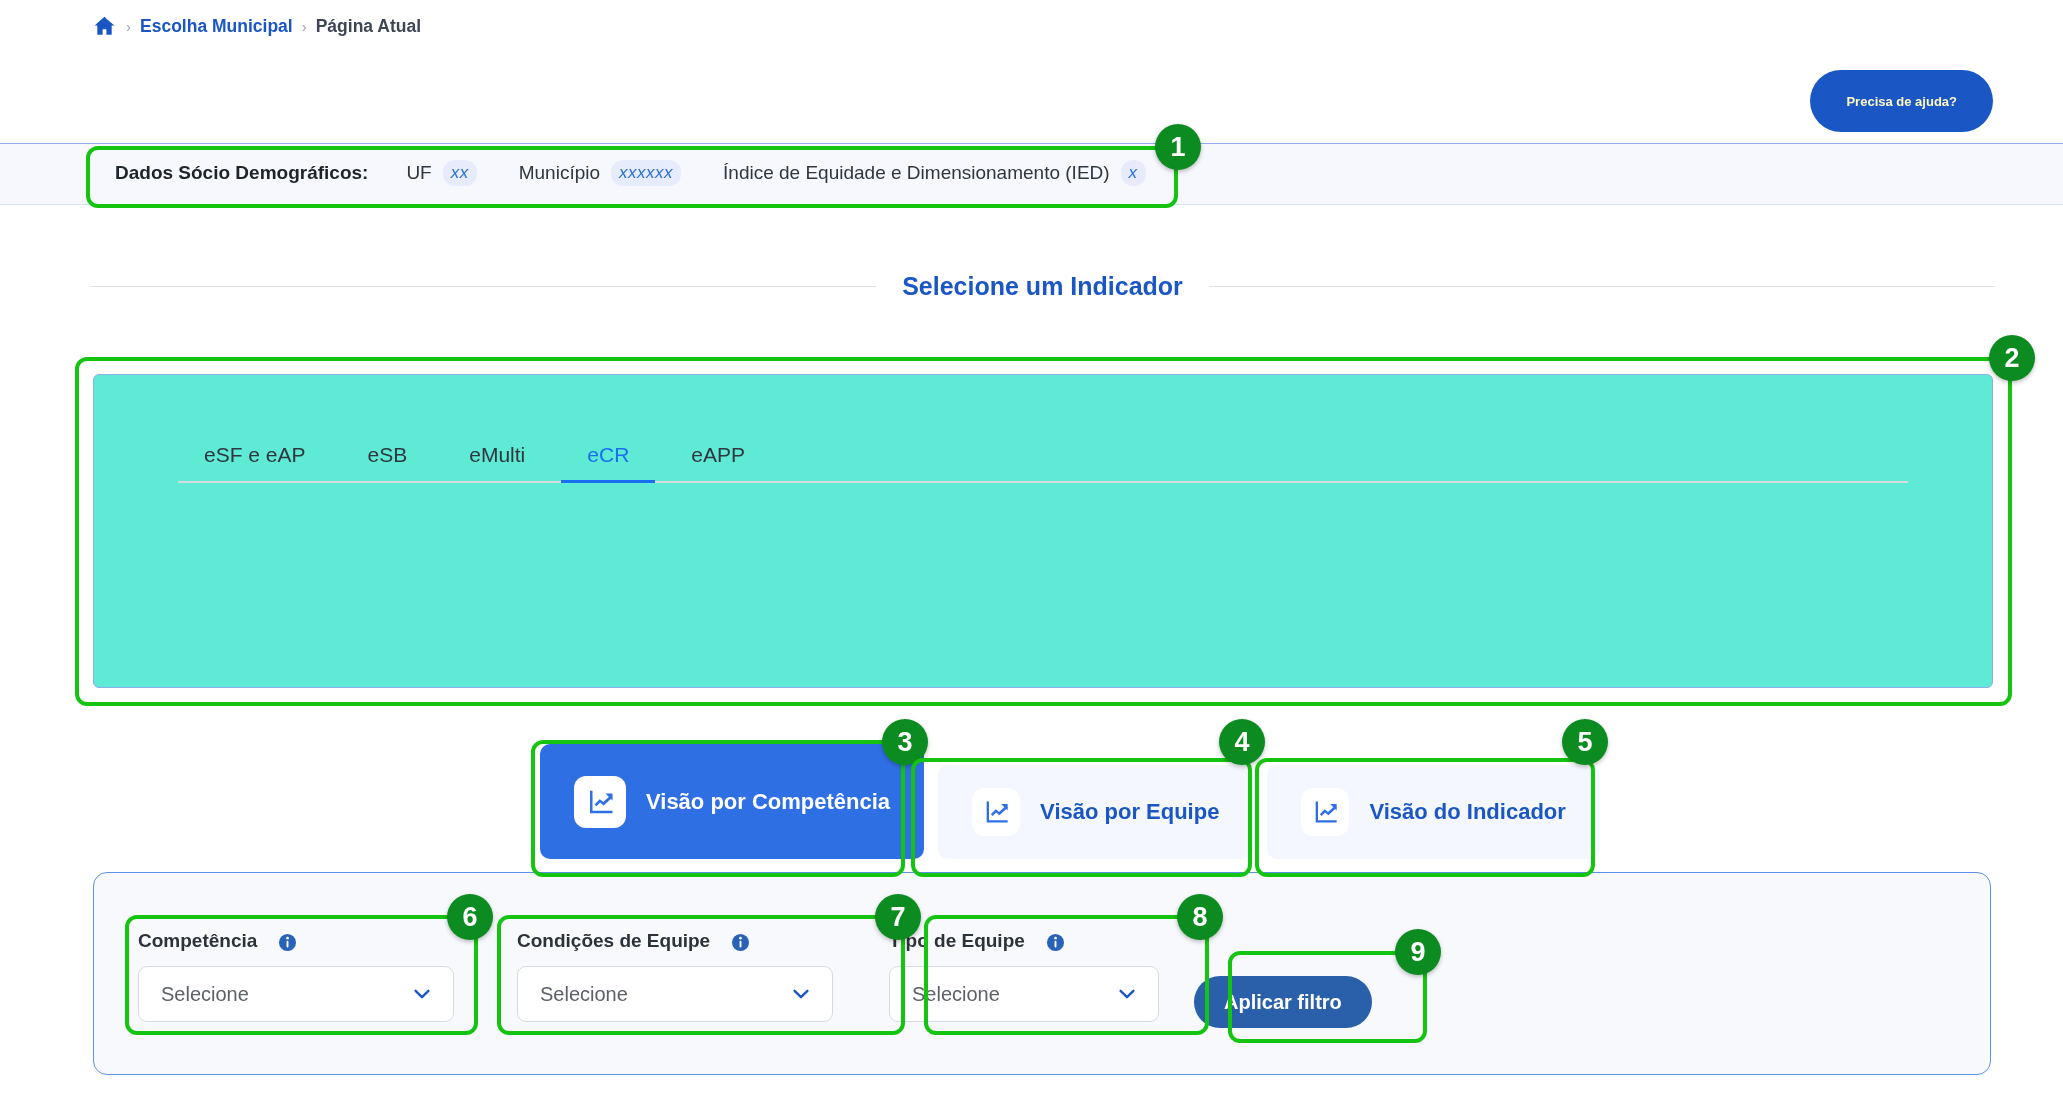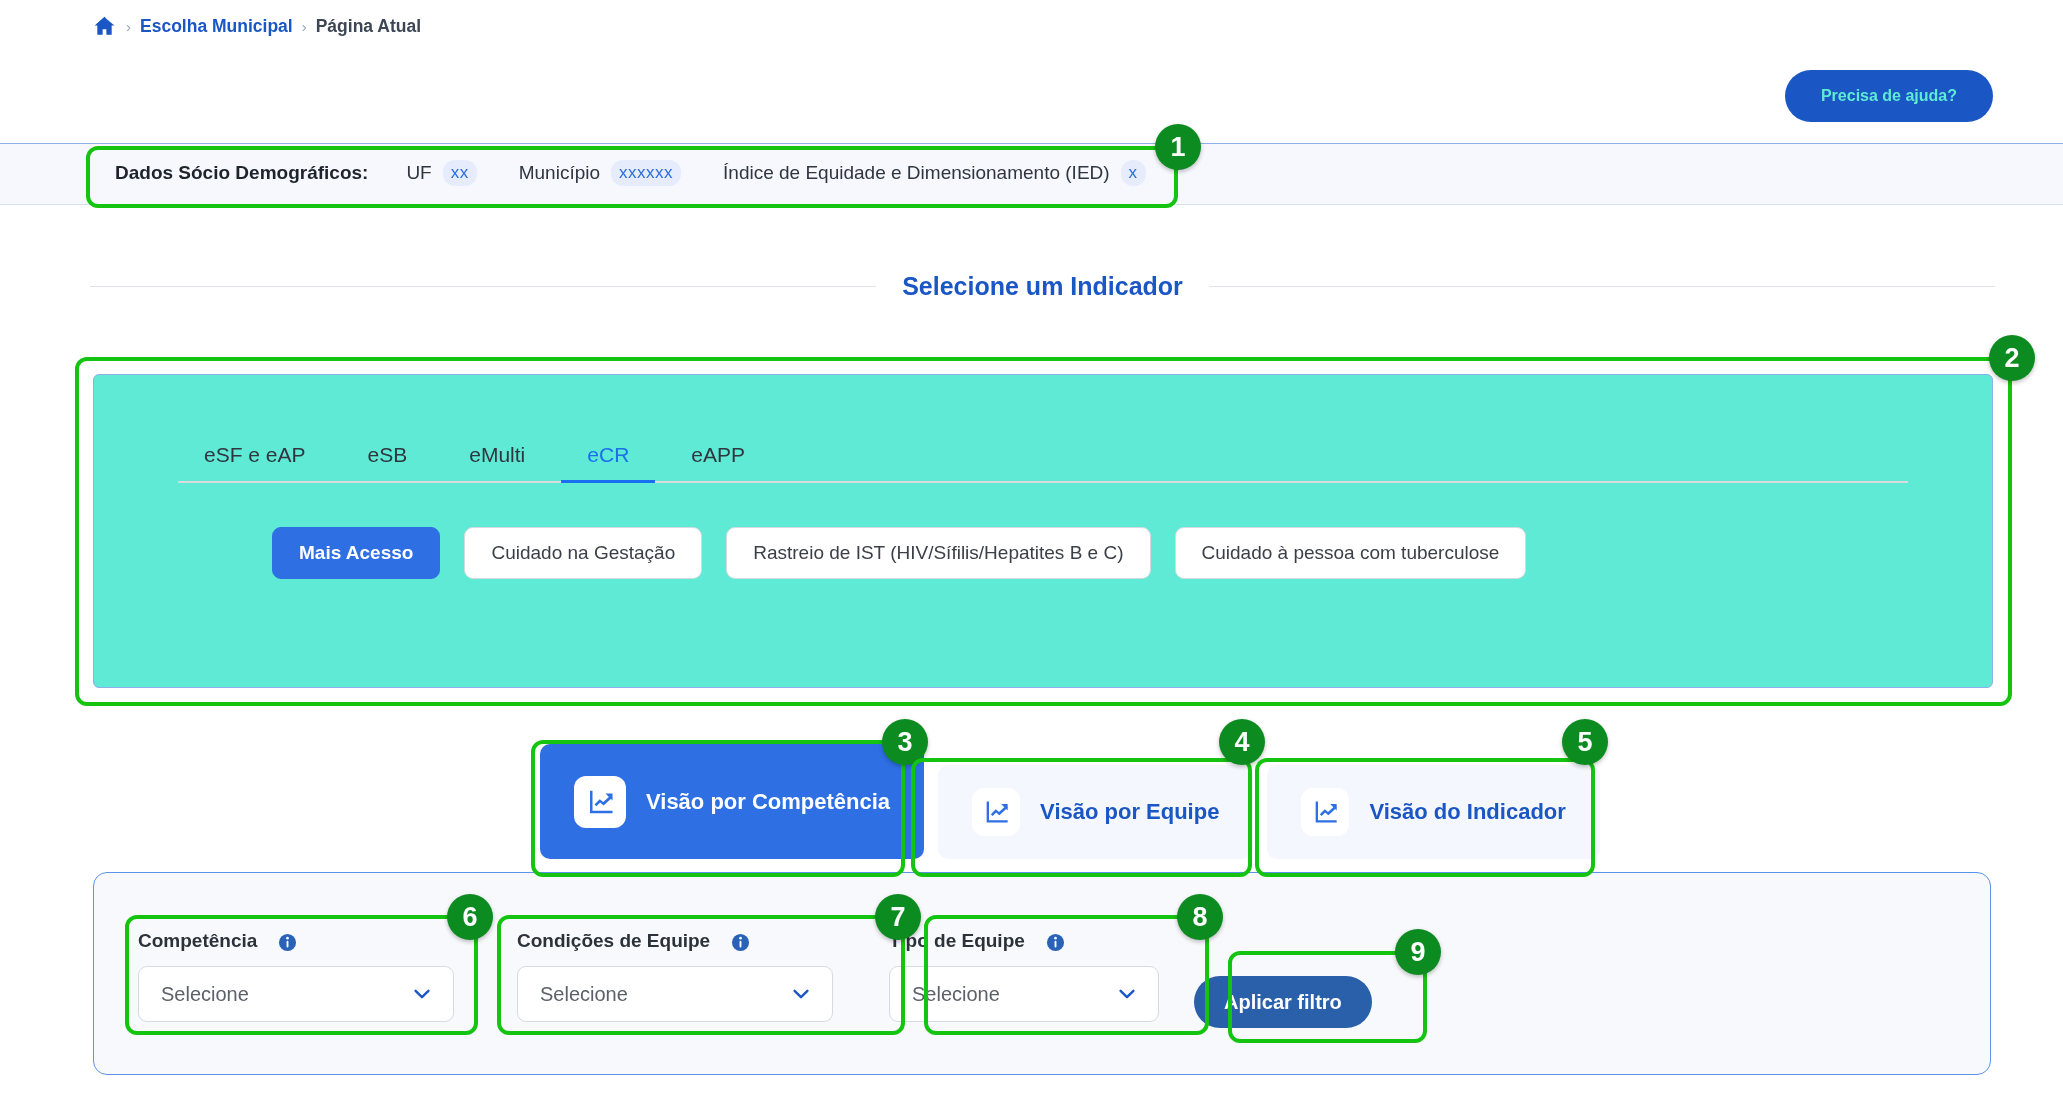--- a/index.html
+++ b/index.html
@@ -25,24 +25,24 @@
   
   .page-title {
     position: absolute; left: 90px; top: 70px;
     font-size: 40px; font-weight: 400; color: #56585c;
     letter-spacing: .2px; white-space: nowrap;
   }
 
   
   .help-btn {
     position: absolute; right: 70px; top: 70px;
-    background: #1a56c4; color: #5eead4;
+    background: #1a56c4; color: #fef9c3;
     border: none; border-radius: 40px;
-    padding: 0 36px; height: 52px;
-    font-size: 16px; font-weight: 700;
+    padding: 0 36px; height: 62px;
+    font-size: 13px; font-weight: 700;
     font-family: "Liberation Sans", sans-serif;
     cursor: pointer; white-space: nowrap;
   }
 
   
   .socio-bar {
     position: absolute; left: 0px; top: 143px;
     width: 2063px; height: 62px;
     background: #f6f8fd;
     border-top: 1.5px solid #8fb0e8;
@@ -53,21 +53,21 @@
     display: flex; align-items: center; gap: 0px;
     font-size: 19px; color: #2f3640;
     white-space: nowrap;
   }
   .socio-label { font-weight: 700; color: #1e242c; margin-right: 38px; }
   .socio-field { display: flex; align-items: center; gap: 11px; margin-right: 42px; }
   .socio-field .fname { color: #2f3640; }
   .chip {
     background: #e6ecfb; color: #2a6ddb;
     border-radius: 12px; padding: 3px 8px;
-    font-size: 17px; letter-spacing: .5px;
+    font-size: 17px; letter-spacing: .5px; font-style: italic;
   }
 
   
   .sec-head {
     position: absolute; left: 90px; top: 272px; width: 1905px;
     display: flex; align-items: center; gap: 26px;
   }
   .sec-line { flex: 1; height: 1.5px; background: #dfe2e6; }
   .sec-title { color: #1a56c4; font-size: 25px; font-weight: 700; white-space: nowrap; }
   .sec-sub {
@@ -230,26 +230,20 @@
   </div>
 
   <div class="ind-panel">
     <div class="tabs">
       <div class="tab">eSF e eAP</div>
       <div class="tab">eSB</div>
       <div class="tab">eMulti</div>
       <div class="tab active">eCR</div>
       <div class="tab">eAPP</div>
     </div>
-    <div class="chips-row">
-      <div class="ichip sel">Mais Acesso</div>
-      <div class="ichip">Cuidado na Gestação</div>
-      <div class="ichip">Rastreio de IST (HIV/Sífilis/Hepatites B e C)</div>
-      <div class="ichip">Cuidado à pessoa com tuberculose</div>
-    </div>
   </div>
 
   <div class="view-cards">
     <div class="vcard active">
       <span class="vicon">
         <svg viewBox="0 0 24 24" width="30" height="30" aria-hidden="true">
           <path fill="#2f6fe4" d="M4 3h2v16h16v2H4V3z"></path>
           <path fill="#2f6fe4" d="M21 6.2 14.6 12l-2.8-2.3L7.6 14l1.5 1.4 3-3 2.8 2.3 7-6.4-.9-2.1z"></path>
           <path fill="#2f6fe4" d="M16.4 5.2H22v5.6l-2-2-3.6-3.6z"></path>
         </svg>

